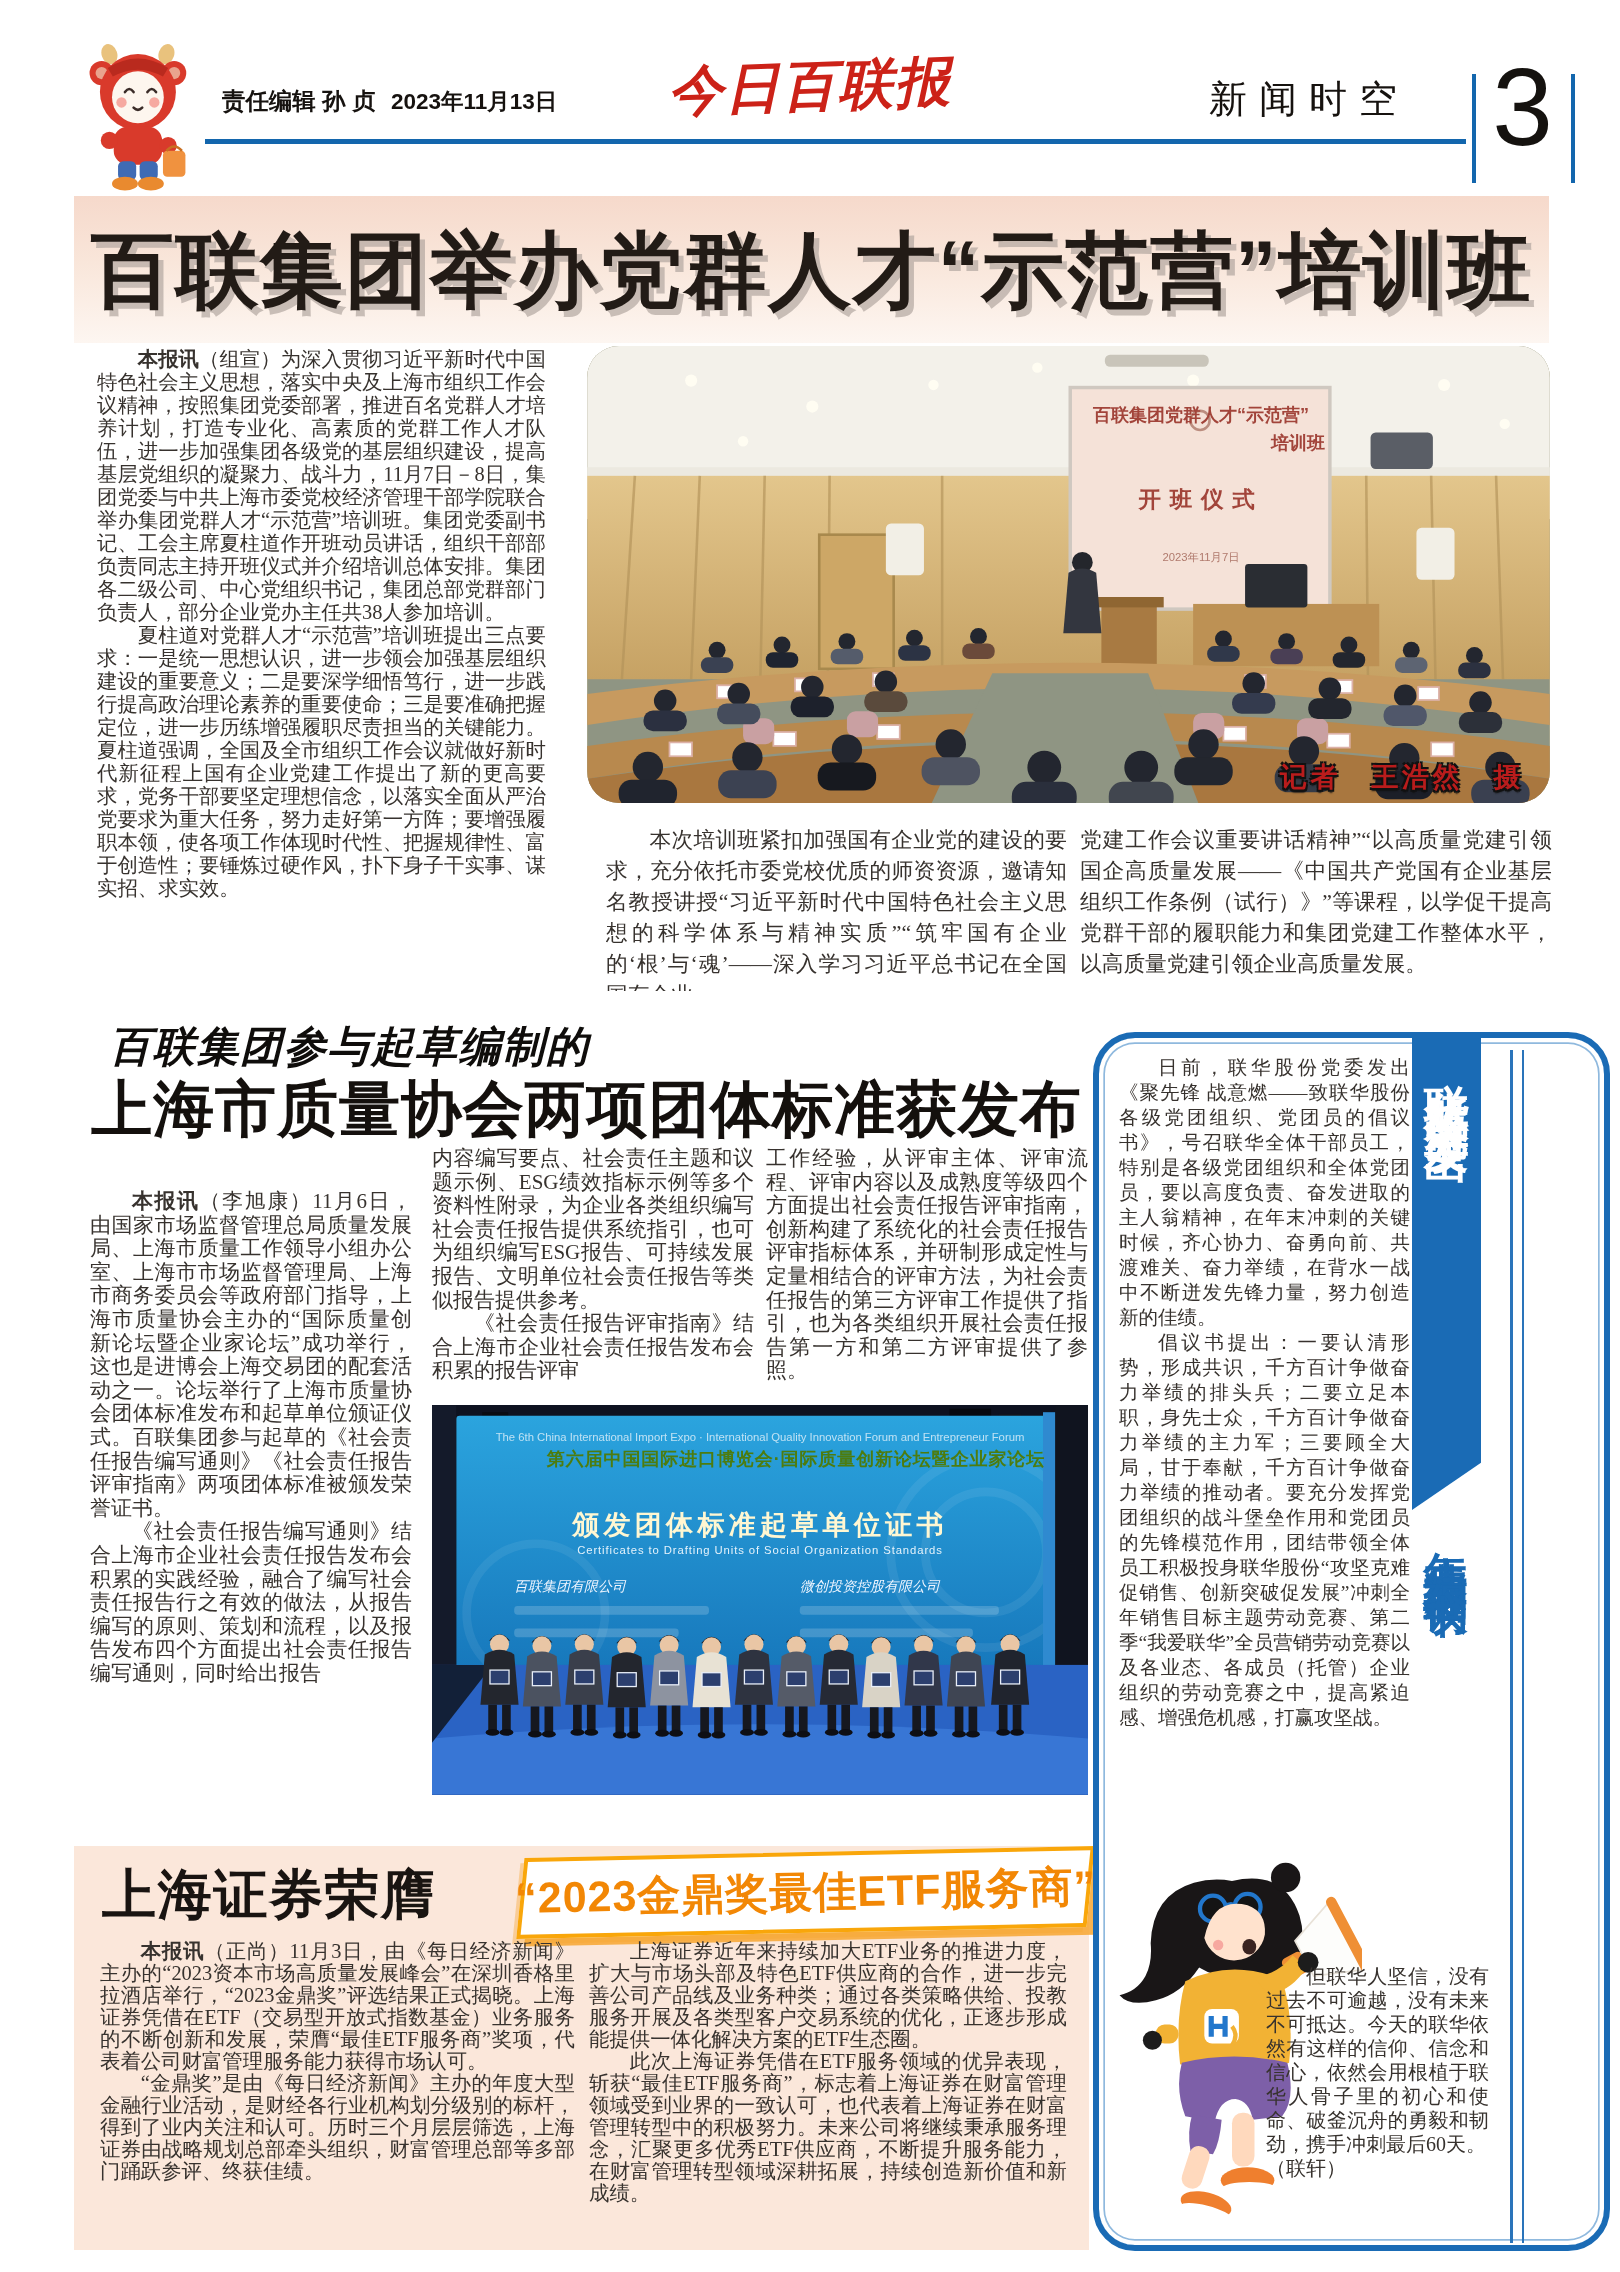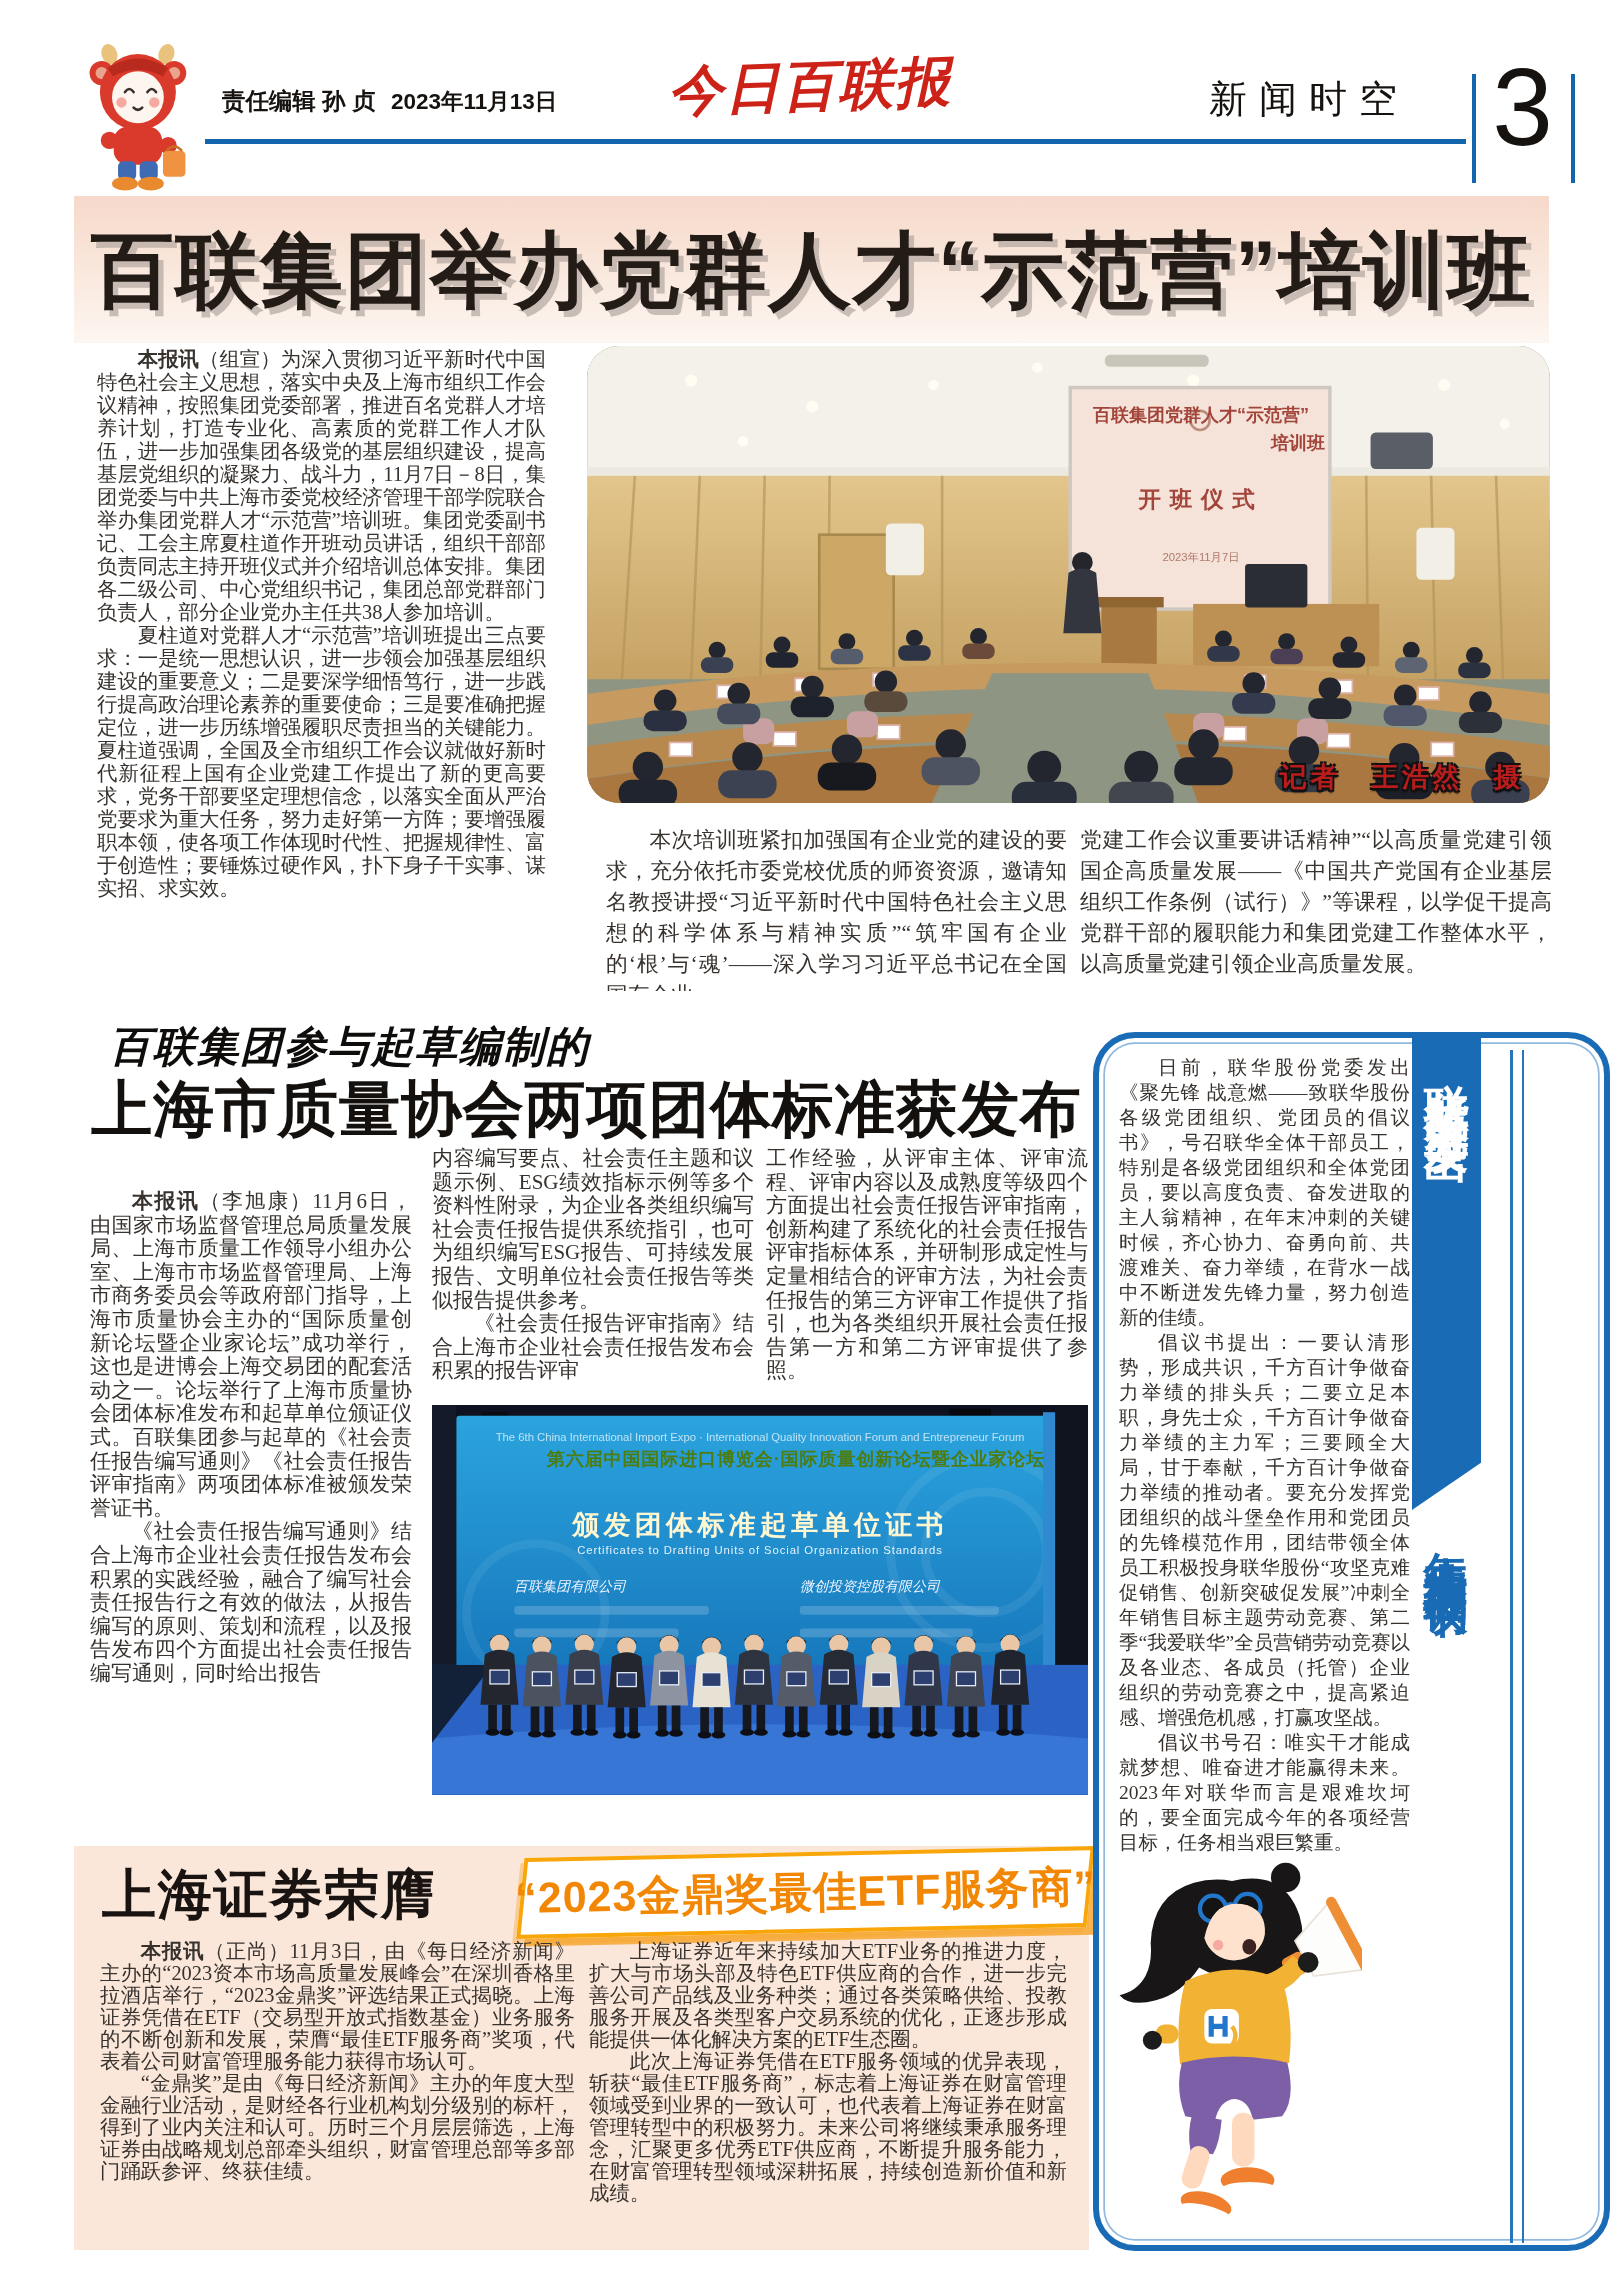--- a/index.html
+++ b/index.html
@@ -351,21 +351,20 @@
   </div>
   <div class="abs jt a3col" id="a3-c2">
     <p>上海证券近年来持续加大ETF业务的推进力度，扩大与市场头部及特色ETF供应商的合作，进一步完善公司产品线及业务种类；通过各类策略供给、投教服务开展及各类型客户交易系统的优化，正逐步形成能提供一体化解决方案的ETF生态圈。</p>
     <p>此次上海证券凭借在ETF服务领域的优异表现，斩获“最佳ETF服务商”，标志着上海证券在财富管理领域受到业界的一致认可，也代表着上海证券在财富管理转型中的积极努力。未来公司将继续秉承服务理念，汇聚更多优秀ETF供应商，不断提升服务能力，在财富管理转型领域深耕拓展，持续创造新价值和新成绩。</p>
   </div>
 
   <div class="abs" id="a4-box"></div>
   <div class="abs jt" id="a4-text">
     <p>日前，联华股份党委发出《聚先锋 战意燃——致联华股份各级党团组织、党团员的倡议书》，号召联华全体干部员工，特别是各级党团组织和全体党团员，要以高度负责、奋发进取的主人翁精神，在年末冲刺的关键时候，齐心协力、奋勇向前、共渡难关、奋力举绩，在背水一战中不断迸发先锋力量，努力创造新的佳绩。</p>
     <p>倡议书提出：一要认清形势，形成共识，千方百计争做奋力举绩的排头兵；二要立足本职，身先士众，千方百计争做奋力举绩的主力军；三要顾全大局，甘于奉献，千方百计争做奋力举绩的推动者。要充分发挥党团组织的战斗堡垒作用和党团员的先锋模范作用，团结带领全体员工积极投身联华股份“攻坚克难促销售、创新突破促发展”冲刺全年销售目标主题劳动竞赛、第二季“我爱联华”全员营销劳动竞赛以及各业态、各成员（托管）企业组织的劳动竞赛之中，提高紧迫感、增强危机感，打赢攻坚战。</p>
-    <p>倡议书号召：唯实干才能成就梦想、唯奋进才能赢得未来。2023年对联华而言是艰难坎坷的，要全面完成今年的各项经营目标，任务相当艰巨繁重。</p>
   </div>
   <div class="abs" id="a4-bar">
     <span class="vt">联华股份党委发出</span>
   </div>
   <div class="abs" id="a4-vtitle2">
     <span class="vt">年末业绩冲刺倡议书</span>
   </div>
   <div class="abs a4rule" style="left:1510px;width:2.6px;"></div>
   <div class="abs a4rule" style="left:1522px;width:1.7px;"></div>
 
@@ -397,15 +396,19 @@
     <rect x="150" y="298" width="26" height="62" rx="12" fill="#ffd9bd"></rect>
     <rect x="96" y="336" width="24" height="50" rx="11" fill="#ffd9bd" transform="rotate(18 108 361)"></rect>
     <g transform="rotate(14 120 404)">
       <ellipse cx="120" cy="404" rx="30" ry="14" fill="#ef7f2e"></ellipse>
       <ellipse cx="122" cy="412" rx="30" ry="7" fill="#ffffff"></ellipse>
     </g>
     <ellipse cx="168" cy="376" rx="31" ry="15" fill="#ef7f2e"></ellipse>
     <ellipse cx="170" cy="385" rx="31" ry="7" fill="#ffffff"></ellipse>
   </svg>
 
+  <div class="abs" id="a4-p4">
+    <p>但联华人坚信，没有过去不可逾越，没有未来不可抵达。今天的联华依然有这样的信仰、信念和信心，依然会用根植于联华人骨子里的初心和使命、破釜沉舟的勇毅和韧劲，携手冲刺最后60天。</p>
+    <p id="a4-byline">（联轩）</p>
+  </div>
 
 </div>
 
 
 </body></html>

